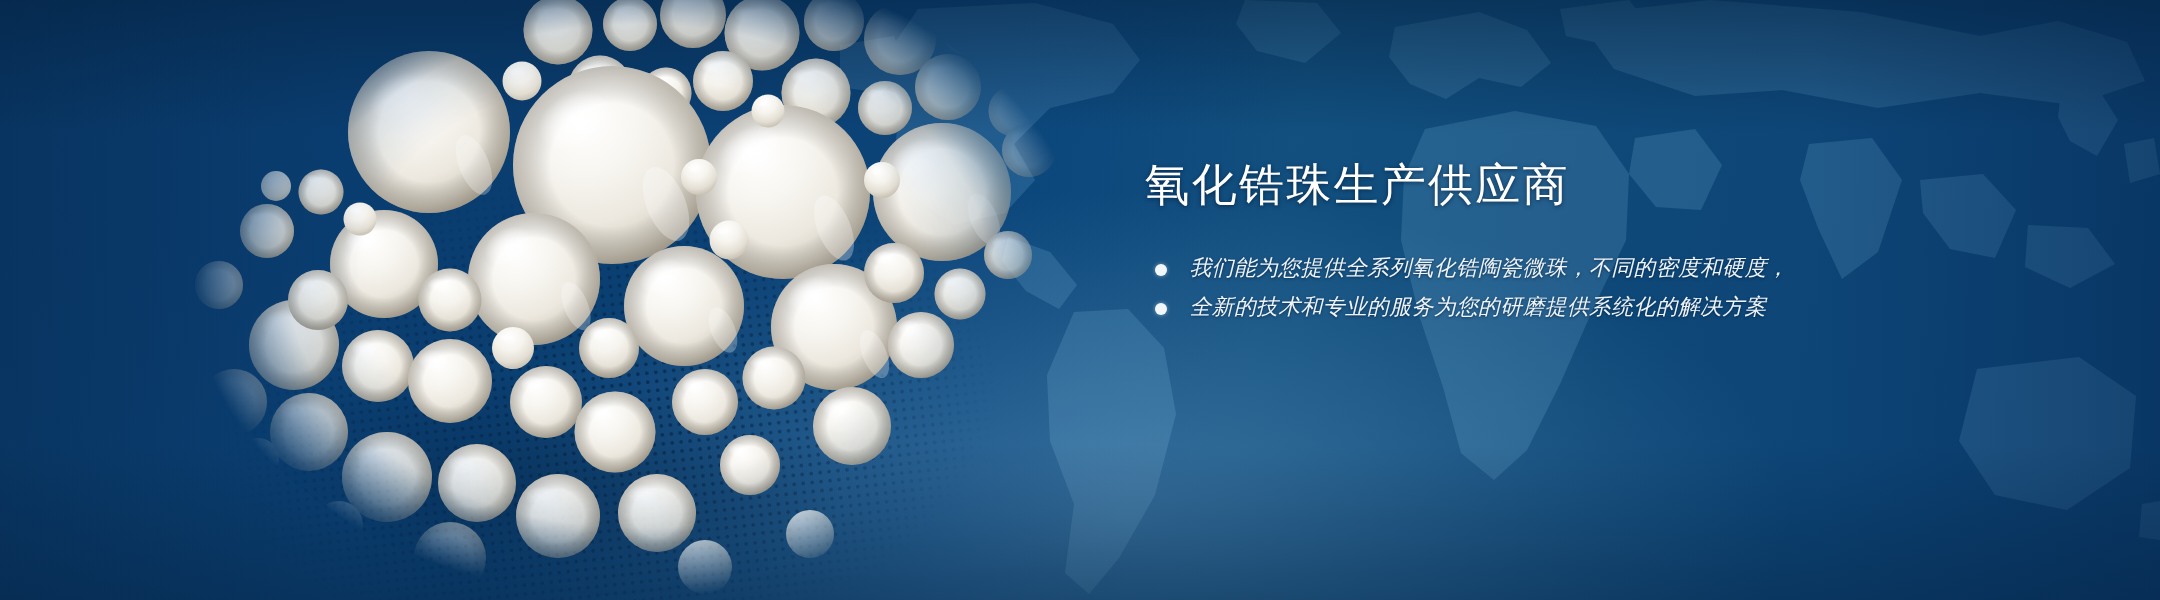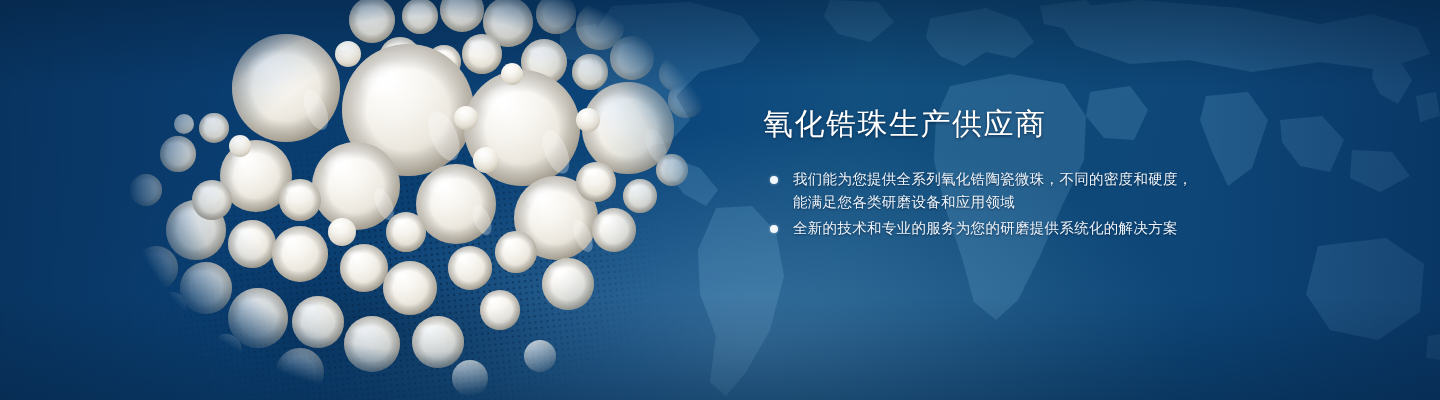--- a/index.html
+++ b/index.html
@@ -98,21 +98,21 @@
   }
   .bullet:last-child { margin-bottom:0; }
   .bullet-dot {
     position:absolute;
     left:7px; top:8px;
     width:8px; height:8px;
     border-radius:50%;
     background:#f2f7fb;
     box-shadow:0 0 3px rgba(255,255,255,0.45);
   }
-  .bullet-line { display:block; }
+  .bullet-line { display:block;font-style:italic; }
 </style>
 </head>
 <body>
 
 <div class="banner">
 
   <div class="bg-base"></div>
 
   <div class="bg-map">
     <svg viewBox="0 0 1440 400" preserveAspectRatio="none" aria-hidden="true">
@@ -400,21 +400,20 @@
     </svg>
   </div>
 
   <div class="copy">
     <div class="headline">氧化锆珠生产供应商</div>
 
     <ul class="bullets">
       <li class="bullet">
         <span class="bullet-dot"></span>
         <span class="bullet-line">我们能为您提供全系列氧化锆陶瓷微珠，不同的密度和硬度，</span>
-        <span class="bullet-line">能满足您各类研磨设备和应用领域</span>
       </li>
       <li class="bullet">
         <span class="bullet-dot"></span>
         <span class="bullet-line">全新的技术和专业的服务为您的研磨提供系统化的解决方案</span>
       </li>
     </ul>
   </div>
 
 </div>
 

